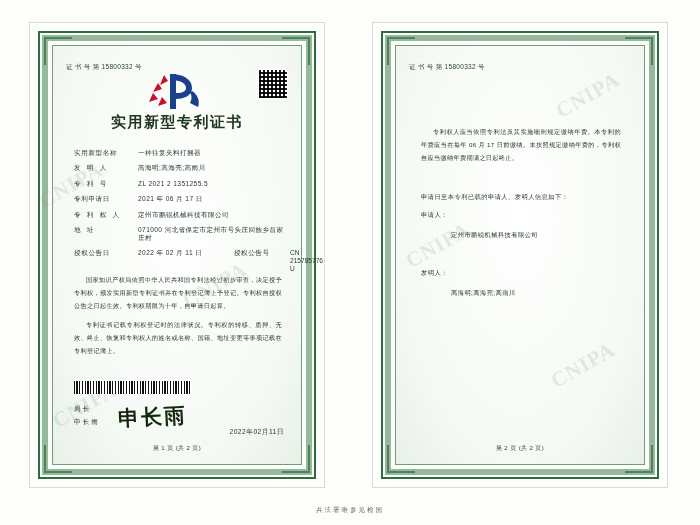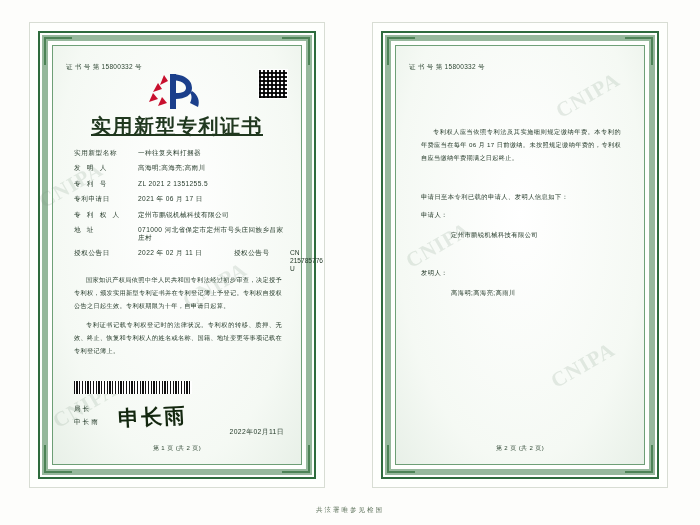--- a/index.html
+++ b/index.html
@@ -130,24 +130,23 @@
     border: 1px solid #fff;
   }
   .title {
     position: absolute;
     top: 62px;
     left: 0;
     width: 100%;
     text-align: center;
     font-family: "Liberation Serif", serif;
     font-weight: bold;
-    font-size: 20px;
+    font-size: 15px;
     color: #20381f;
     letter-spacing: 1.5px;
-    text-decoration: underline;
   }
 
   .fields {
     position: absolute;
     top: 98px;
     left: 16px;
     right: 12px;
   }
   .field-row {
     display: flex;

